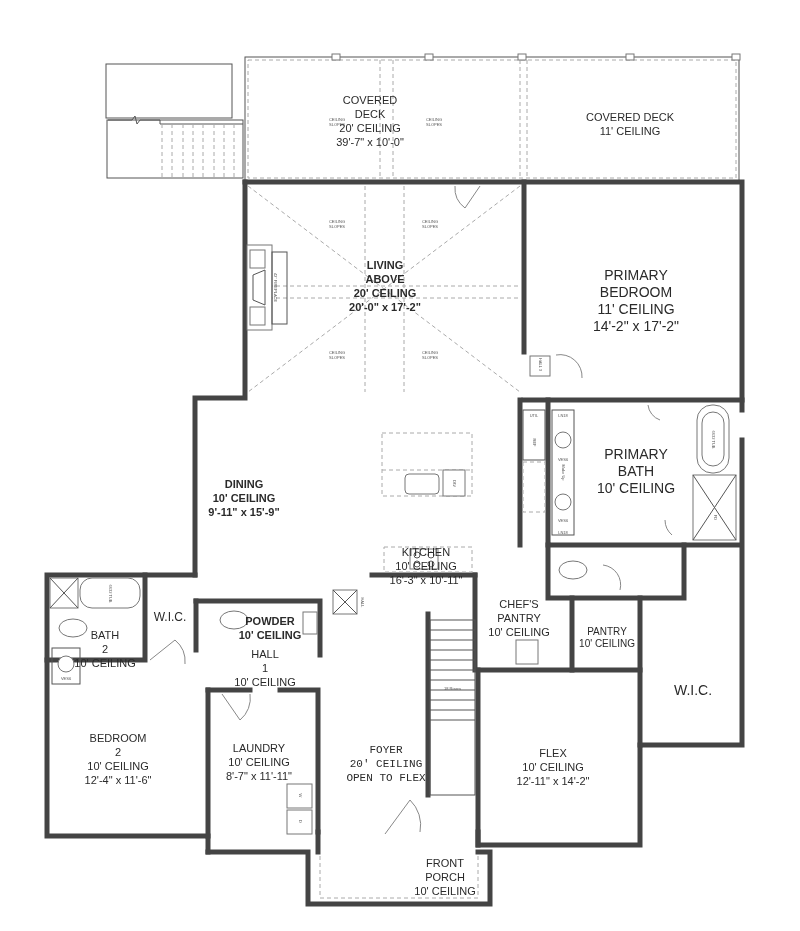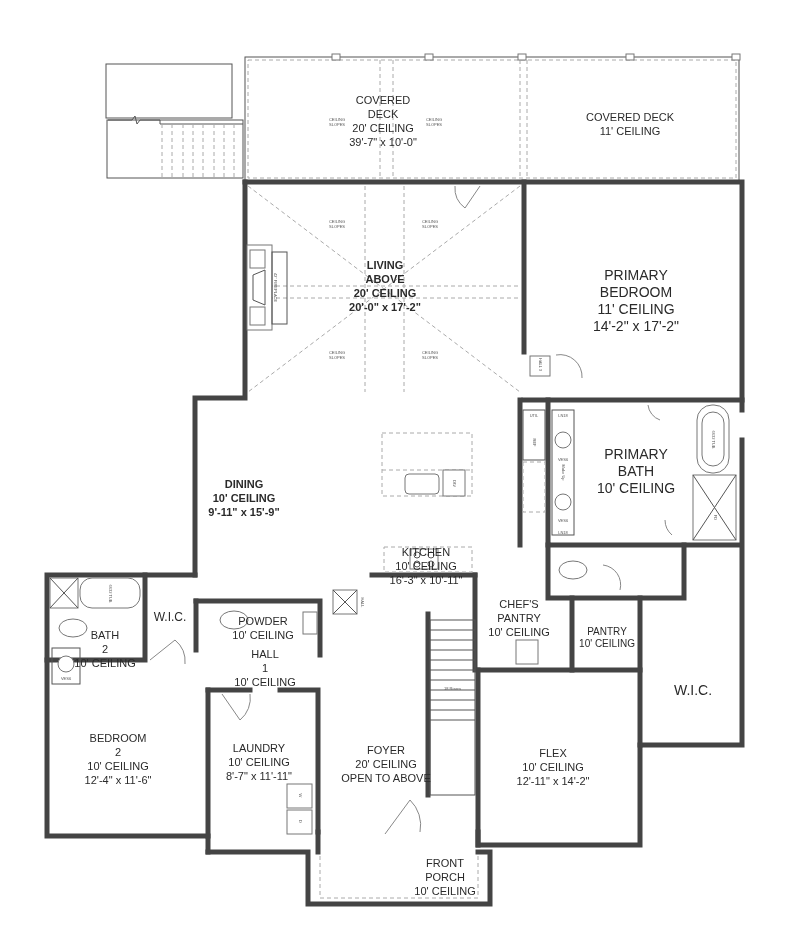--- a/index.html
+++ b/index.html
@@ -169,21 +169,21 @@
   <path d="M385 834 L410 800 A 35 35 0 0 1 420 832" class="door"></path>
 
   <rect x="516" y="640" width="22" height="24" class="fix"></rect>
   <ellipse cx="573" cy="570" rx="14" ry="9" class="fix"></ellipse>
   <path d="M603 565 A 20 20 0 0 1 620 590" class="door"></path>
 
   <path d="M320 856 L320 898 L478 898 L478 856" class="dash"></path>
 </svg>
 
 <div id="labels">
-  <div class="lbl" style="left:383px;top:93px;">
+  <div class="lbl" style="left:370px;top:93px;">
     <span>COVERED</span>
     <span>DECK</span>
     <span>20' CEILING</span>
     <span>39'-7" x 10'-0"</span>
   </div>
   <div class="lbl" style="left:630px;top:110px;">
     <span>COVERED DECK</span>
     <span>11' CEILING</span>
   </div>
   <div class="lbl" style="left:385px;top:258px;font-weight:bold;">
@@ -214,21 +214,21 @@
     <span>16'-3" x 10'-11"</span>
   </div>
   <div class="lbl" style="left:105px;top:628px;">
     <span>BATH</span>
     <span>2</span>
     <span>10' CEILING</span>
   </div>
   <div class="lbl" style="left:170px;top:610px;font-size:12px;">
     <span>W.I.C.</span>
   </div>
-  <div class="lbl" style="left:263px;top:614px;">
+  <div class="lbl" style="left:270px;top:614px;font-weight:bold;">
     <span>POWDER</span>
     <span>10' CEILING</span>
   </div>
   <div class="lbl" style="left:265px;top:647px;">
     <span>HALL</span>
     <span>1</span>
     <span>10' CEILING</span>
   </div>
   <div class="lbl" style="left:519px;top:597px;">
     <span>CHEF'S</span>
@@ -246,24 +246,24 @@
     <span>BEDROOM</span>
     <span>2</span>
     <span>10' CEILING</span>
     <span>12'-4" x 11'-6"</span>
   </div>
   <div class="lbl" style="left:259px;top:741px;">
     <span>LAUNDRY</span>
     <span>10' CEILING</span>
     <span>8'-7" x 11'-11"</span>
   </div>
-  <div class="lbl" style="left:386px;top:743px;">
+  <div class="lbl" style="left:386px;top:743px;font-family:Liberation Mono, monospace;">
     <span>FOYER</span>
     <span>20' CEILING</span>
-    <span>OPEN TO ABOVE</span>
+    <span>OPEN TO FLEX</span>
   </div>
   <div class="lbl" style="left:553px;top:746px;">
     <span>FLEX</span>
     <span>10' CEILING</span>
     <span>12'-11" x 14'-2"</span>
   </div>
   <div class="lbl" style="left:398px;top:856px;margin-left:47px;">
     <span>FRONT</span>
     <span>PORCH</span>
     <span>10' CEILING</span>

